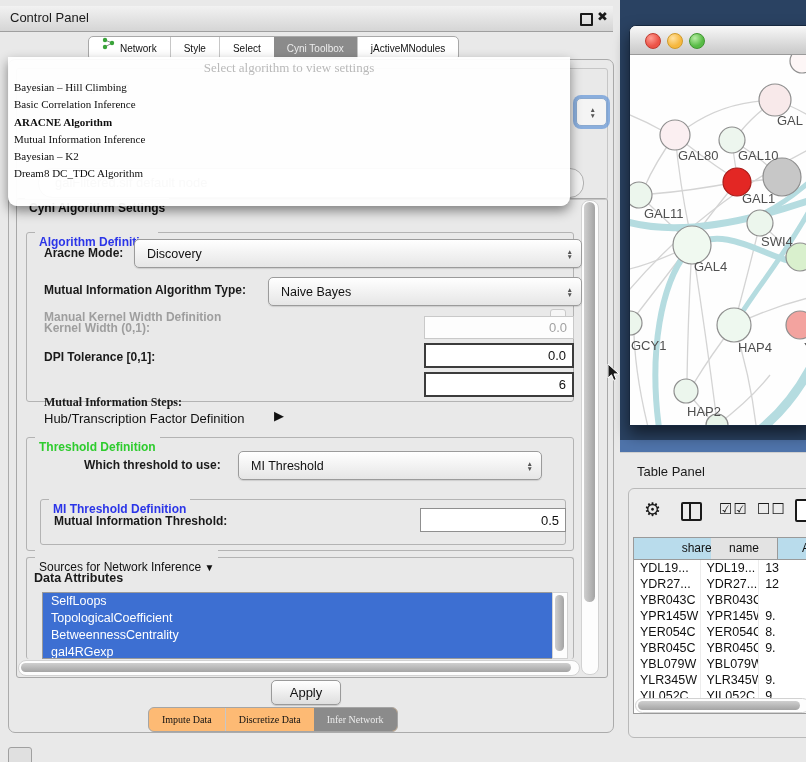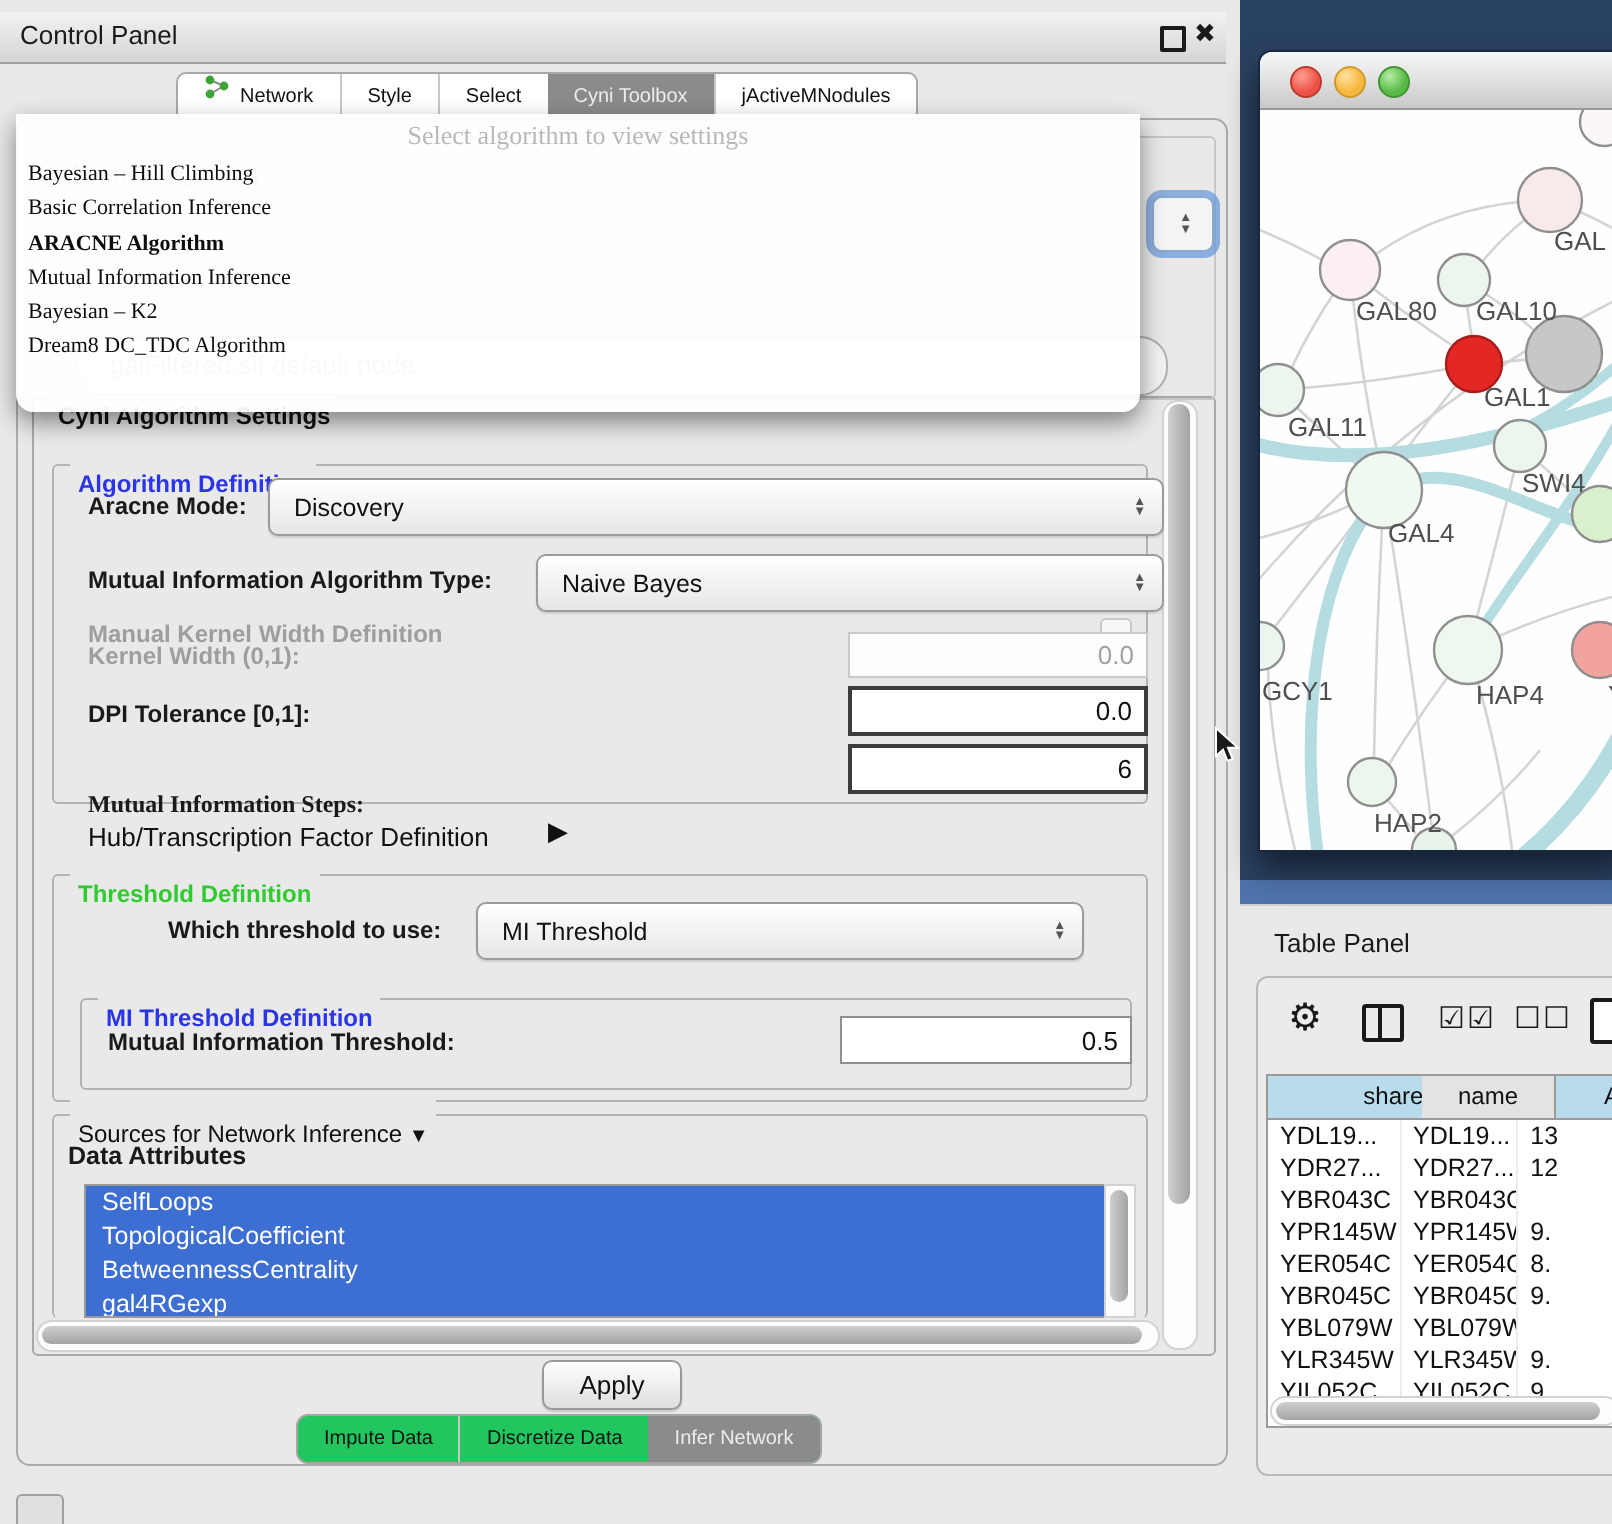--- a/index.html
+++ b/index.html
@@ -62,21 +62,21 @@
   .ticon{position:absolute;color:#1a1a1a;}
   .tbl{position:absolute;left:4px;top:48px;width:176px;height:175px;background:#fff;border:1px solid #9a9a9a;overflow:hidden;}
   .th{position:absolute;top:0;height:21px;line-height:21px;font-size:12px;text-align:center;
     border-right:1px solid #9a9a9a;border-bottom:1px solid #9a9a9a;}
   .trow{position:absolute;left:0;width:100%;height:16px;display:flex;}
   .trow span{display:block;font-size:12.5px;line-height:16px;padding-left:6px;overflow:hidden;white-space:nowrap;
     border-right:1px solid #ececec;}
   .tc1{width:76px;}.tc2{width:66px;}.tc3{width:56px;}
   .hdr-blue{background:#b9dcec;}.hdr-gray{background:#e3e3e3;}
   
-  .bottomtabs{display:flex;background:#22c55e;border:1px solid #a5a5a5;border-radius:6px;overflow:hidden;z-index:5;}
+  .bottomtabs{display:flex;background:#fdba74;border:1px solid #a5a5a5;border-radius:6px;overflow:hidden;z-index:5;font-family:Liberation Serif, serif;}
   
   .ghost-gb{left:16px;top:68px;width:590px;height:130px;border:1px solid #c6c6c6;border-radius:3px;z-index:1;}
   .ghost-title{left:26px;top:80px;font-size:12px;color:#8f8f8f;z-index:1;}
   .ghost-pill{left:38px;top:168px;width:528px;height:28px;border:1px solid #b0b0b0;border-radius:14px;
     background:#f2f2f2;z-index:1;font-size:13px;color:#9a9a9a;line-height:28px;padding-left:16px;}
   .ghost-combo{left:576px;top:98px;width:29px;height:26px;background:#f4f4f4;border:1px solid #8aa9cf;border-radius:5px;
     box-shadow:0 0 0 3px rgba(106,154,216,.75);z-index:2;}
 </style>
 </head>
 <body>

